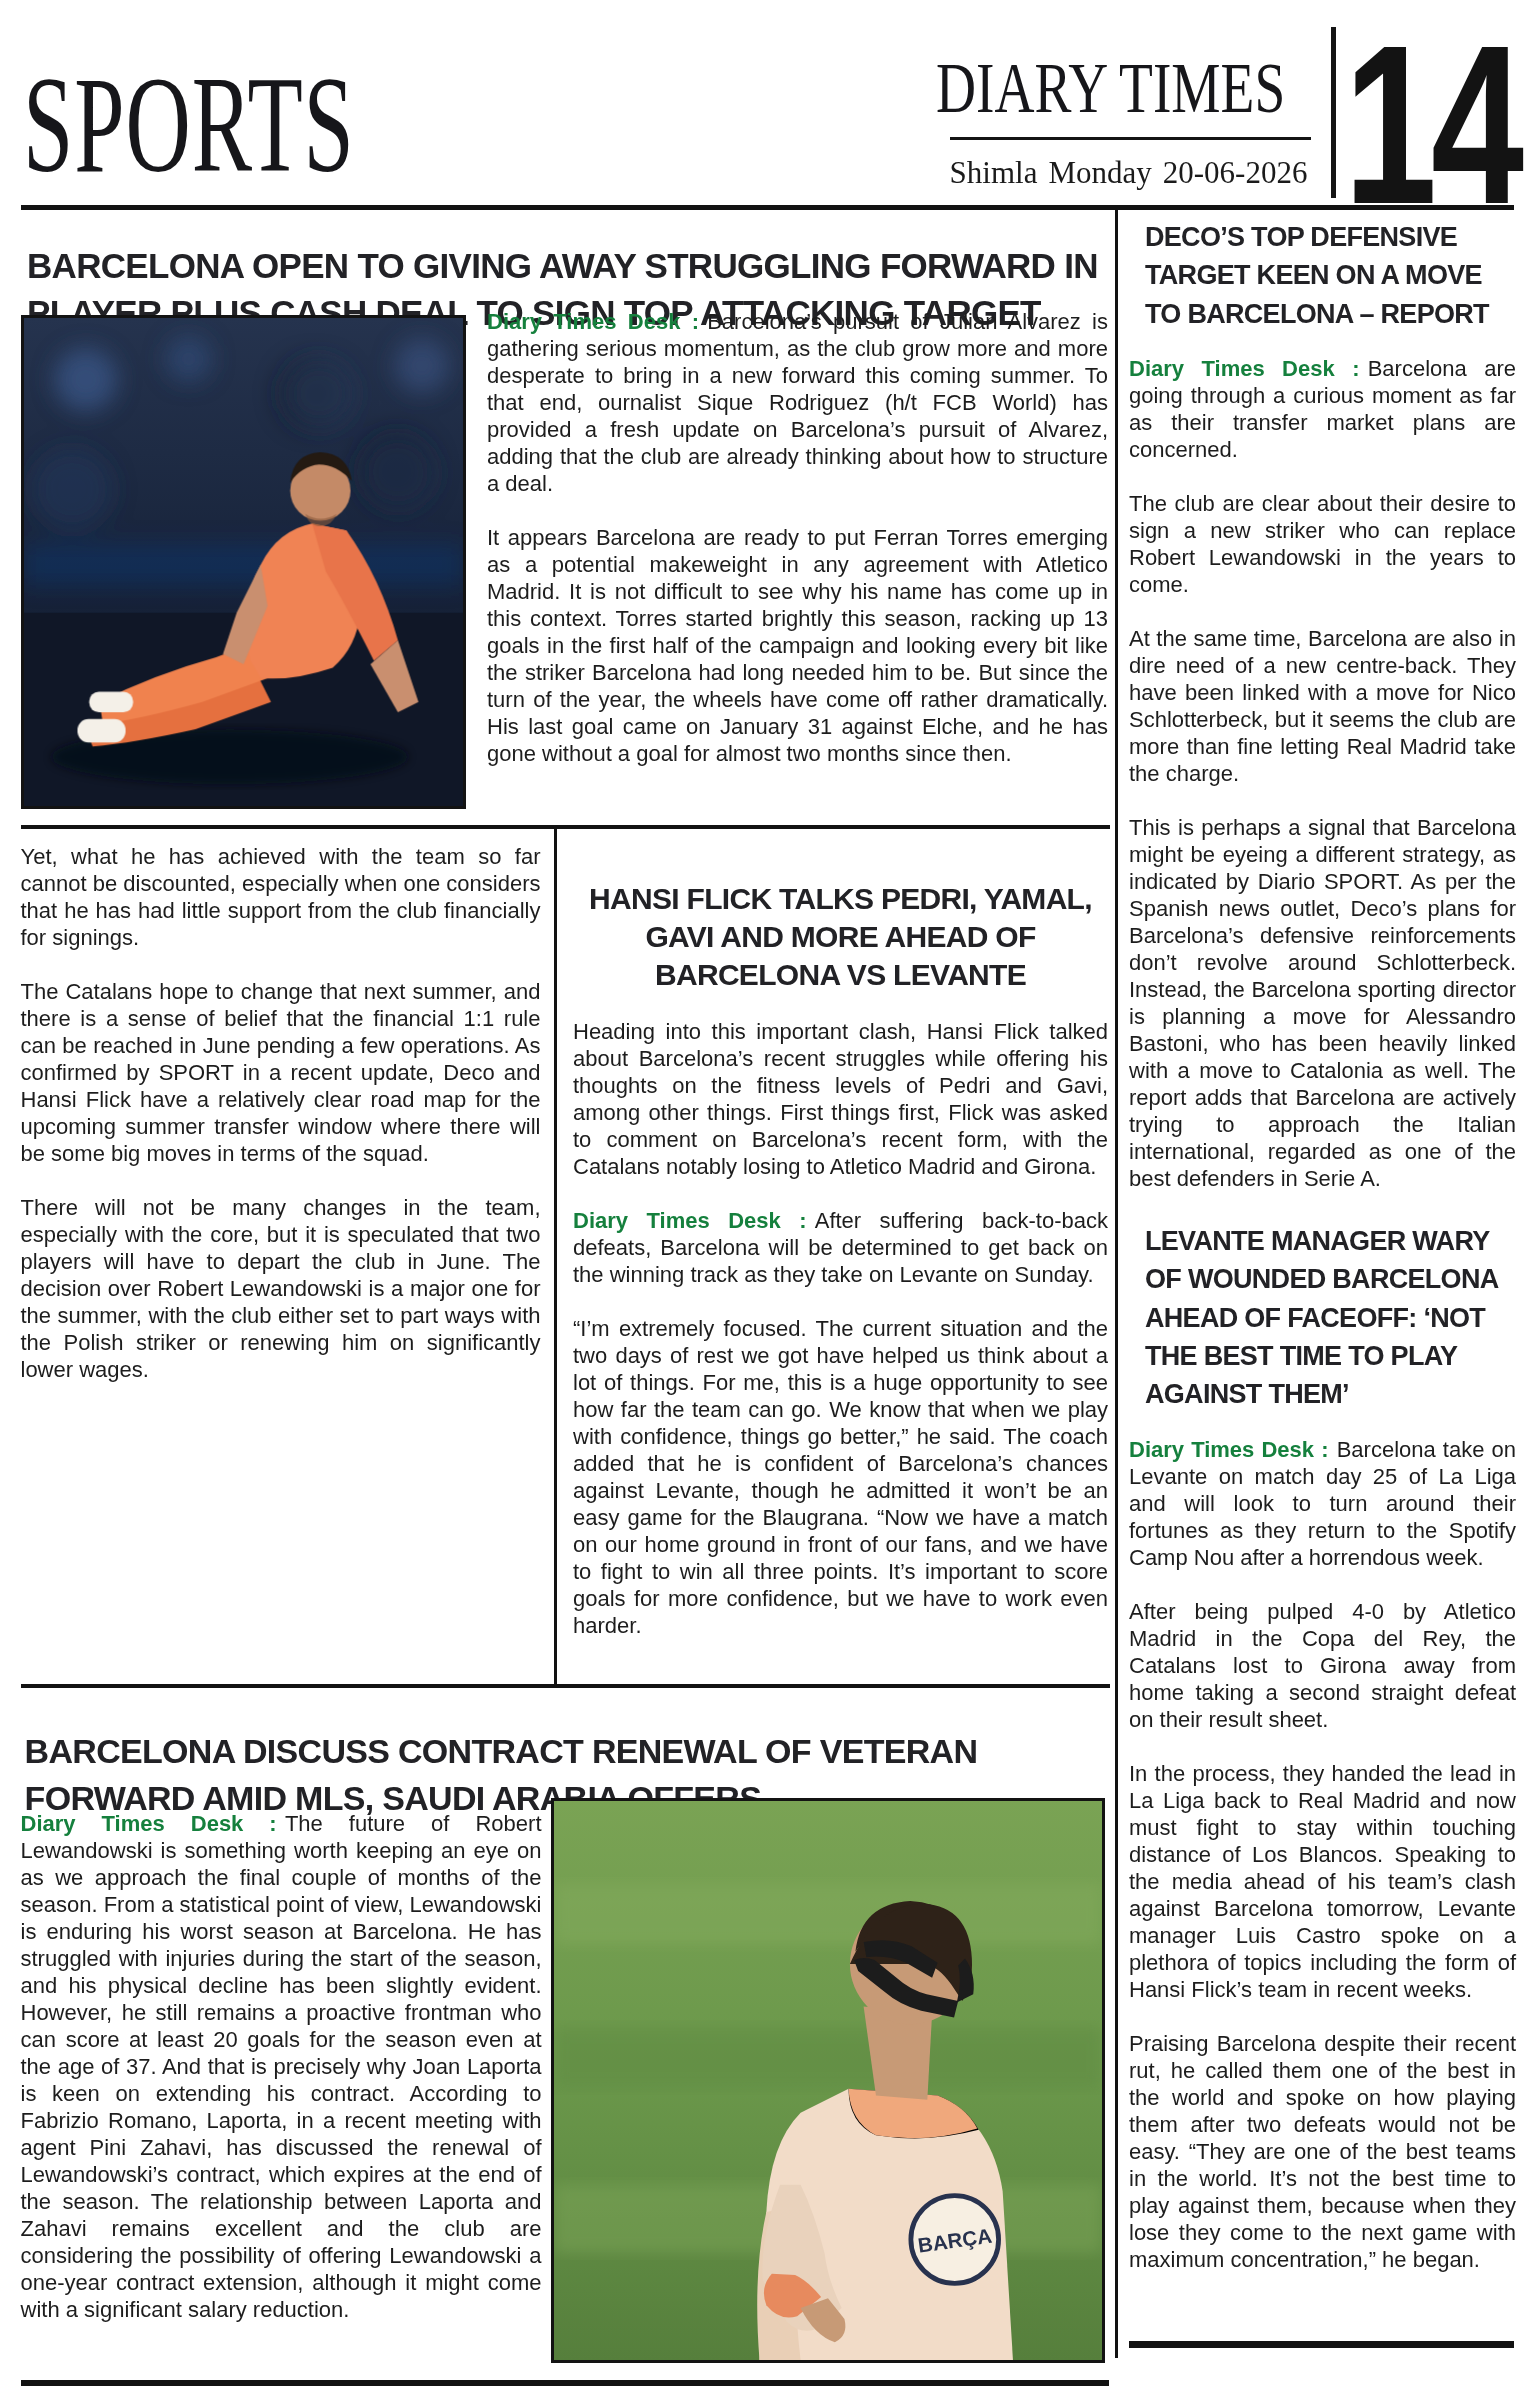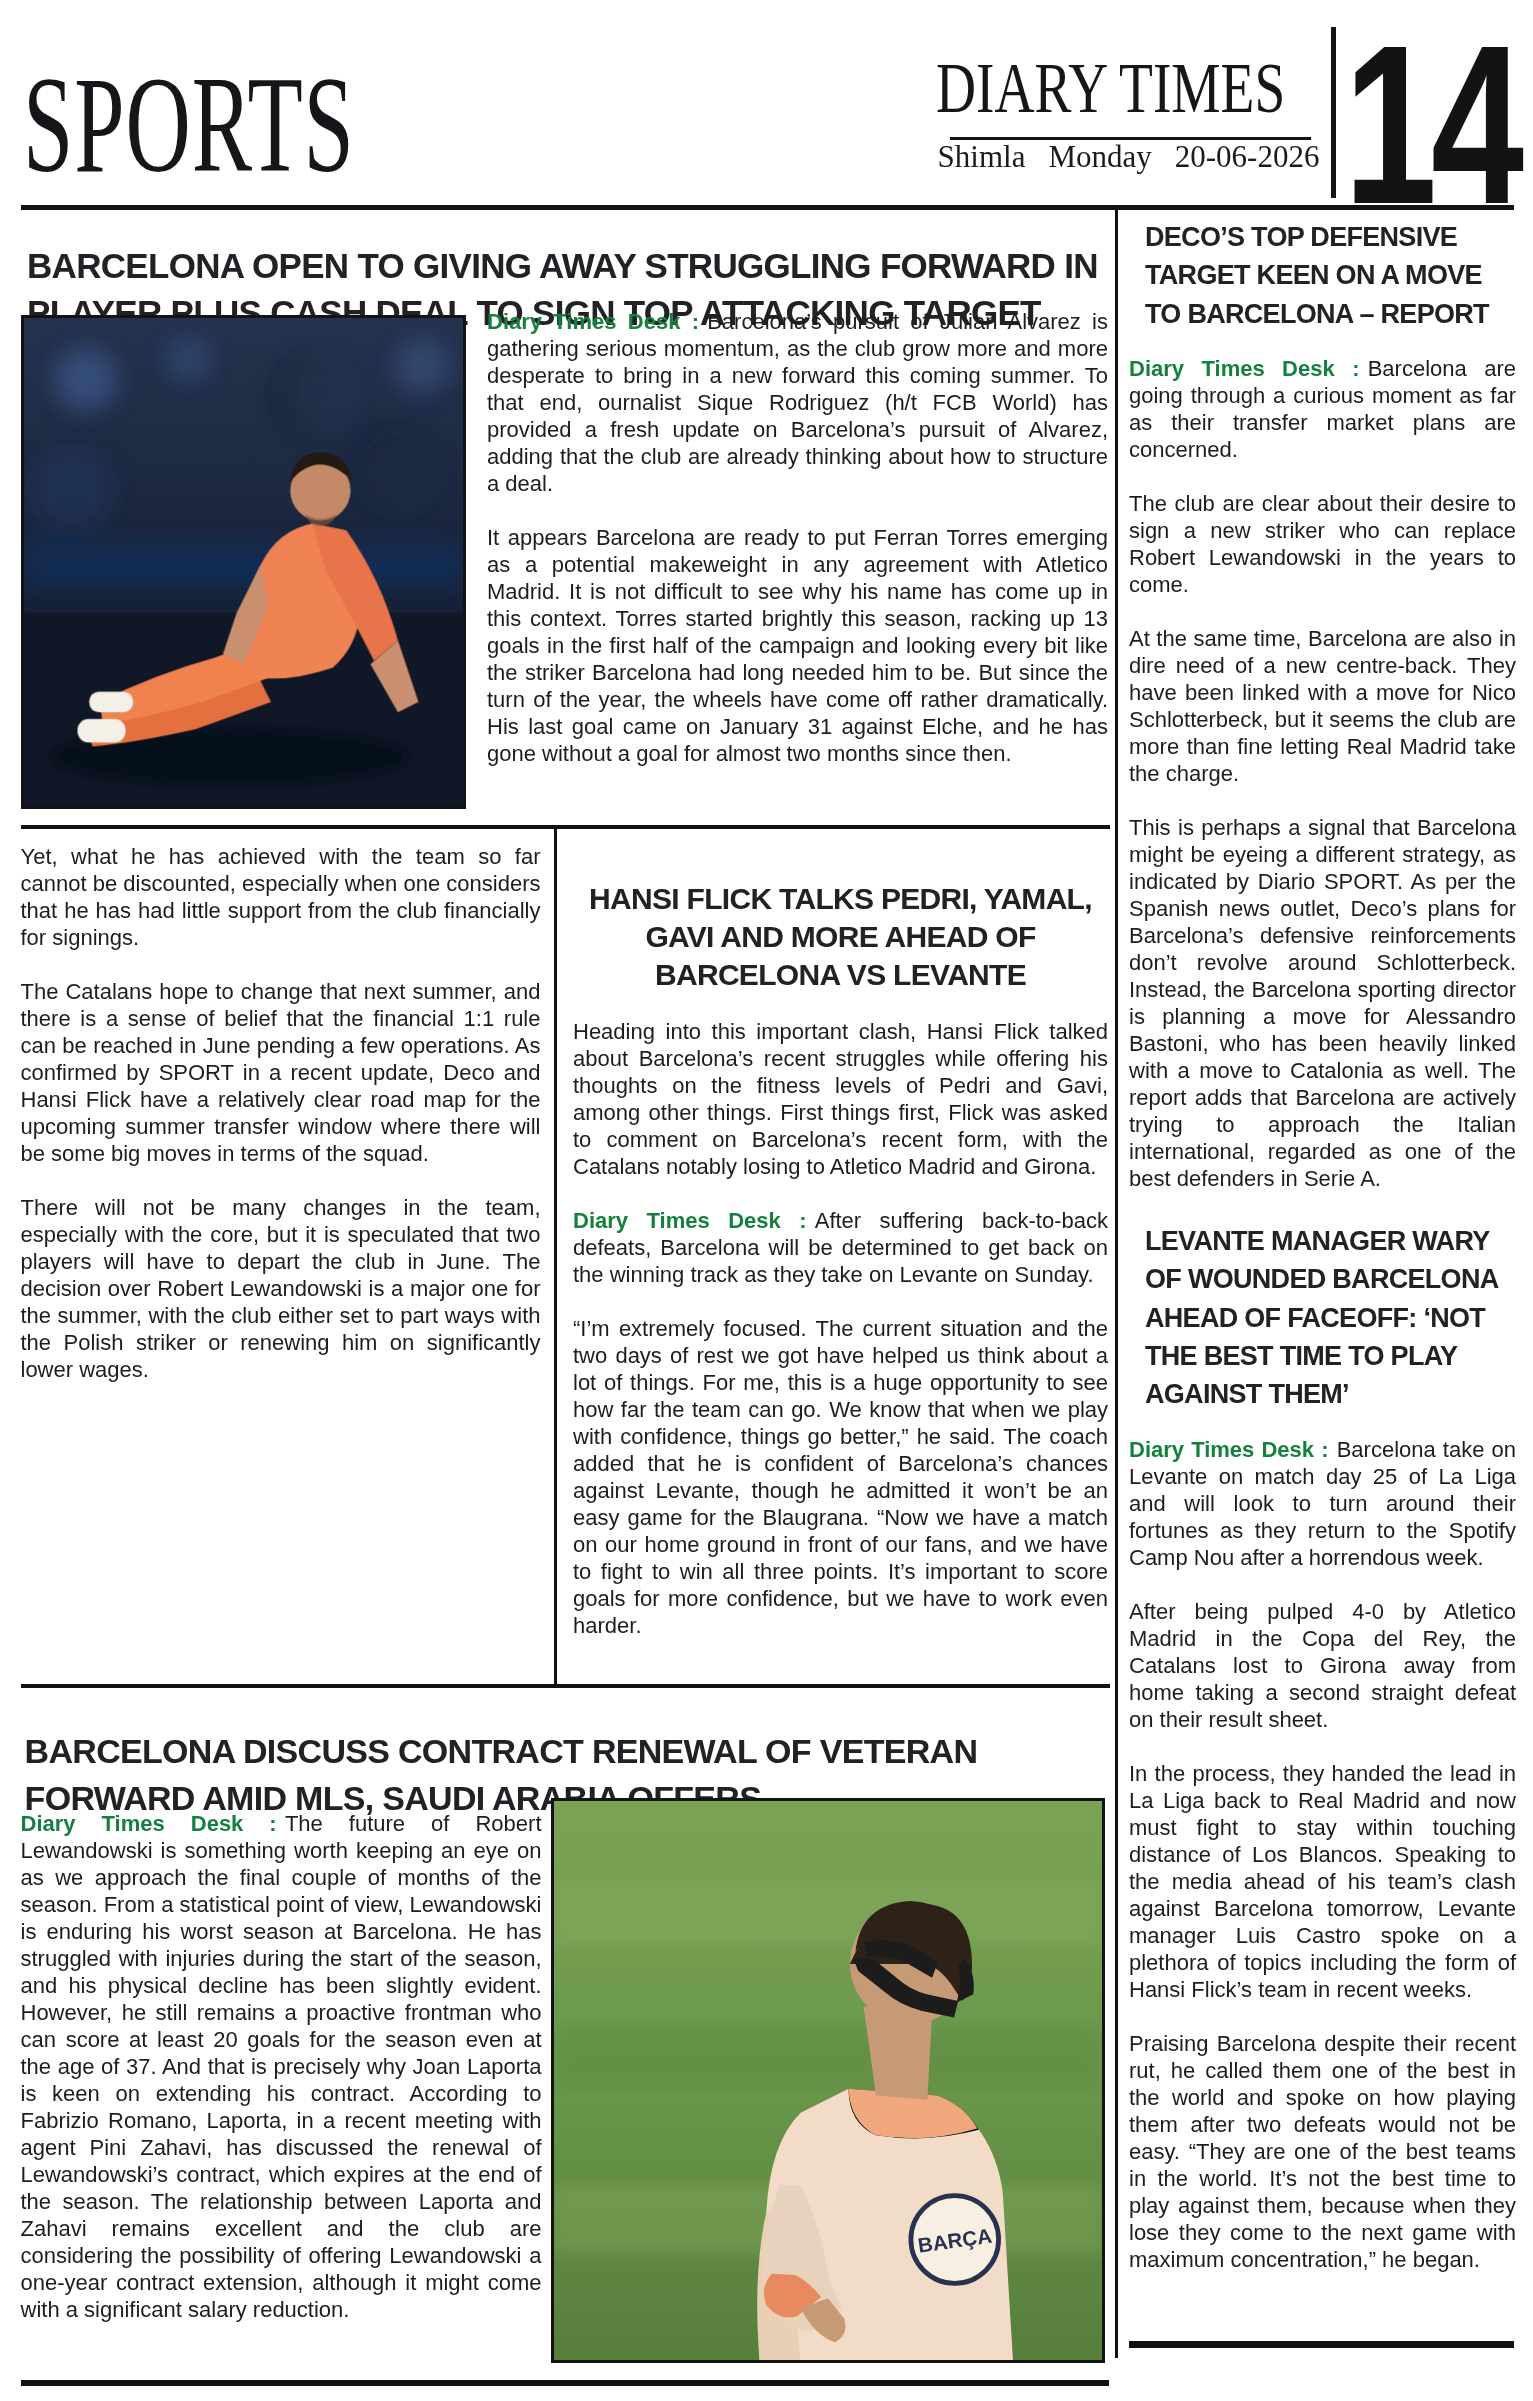--- a/index.html
+++ b/index.html
@@ -23,24 +23,24 @@
   }
   .masthead{
     left:936px;top:53px;width:479px;
     font-family:"Liberation Serif", serif;
     font-size:71px;line-height:1;color:#16161a;
     transform:scaleX(.78);transform-origin:left top;
     white-space:nowrap;
   }
   .masthead-rule{left:950px;top:137px;width:361px;height:3.4px;background:#141414;}
   .dateline{
-    left:930px;top:139px;width:397px;
+    left:930px;top:155px;width:397px;
     font-family:"Liberation Serif", serif;
     font-size:31px;color:#1b1b1b;
-    display:flex;justify-content:center;gap:23px;white-space:nowrap;
+    display:flex;justify-content:center;gap:11px;white-space:nowrap;
   }
   .head-vbar{left:1331px;top:27px;width:4.8px;height:171px;background:#141414;}
   .page-num{
     left:1344px;top:12.3px;
     font-size:226px;line-height:1;font-weight:700;
     letter-spacing:-8.2px;color:#131313;
     transform:scaleX(.74);transform-origin:left top;
     white-space:nowrap;
   }
   .header-rule{left:20.5px;top:205px;width:1493px;height:4.8px;background:#121212;}

